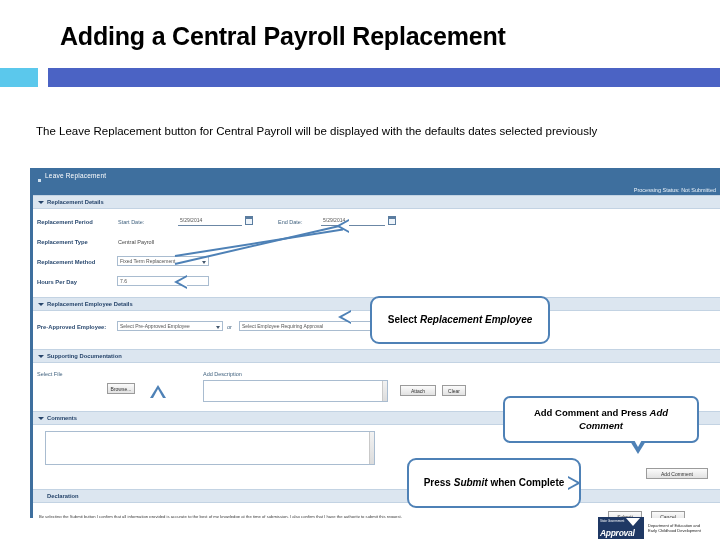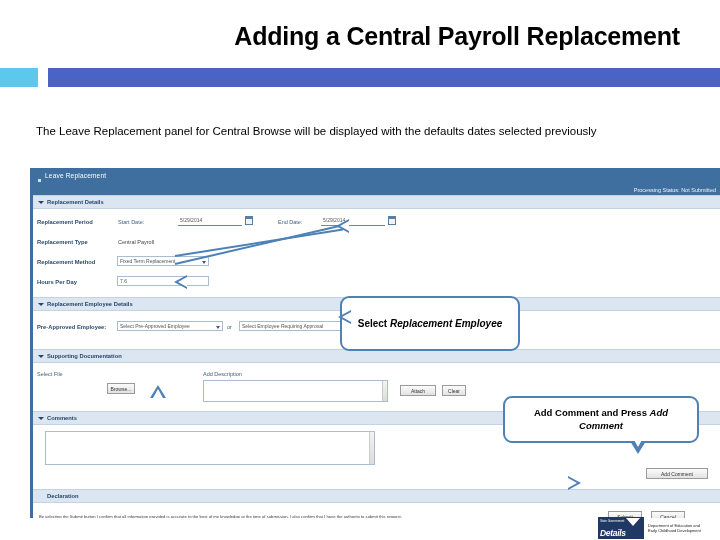--- a/index.html
+++ b/index.html
@@ -9,21 +9,20 @@
     font-family: "Liberation Sans", sans-serif;
     overflow: hidden;
   }
   .slide { position: relative; width: 720px; height: 540px; background: #fff; }
 
   
   .slide-title {
     position: absolute; left: 60px; top: 22px; width: 620px;
     font-size: 25px; font-weight: bold; color: #000000;
     letter-spacing: -0.2px;
-    text-align: right;
   }
 
   
   .accent-cyan {
     position: absolute; left: 0px; top: 68px; width: 38px; height: 19px;
     background: #5BC8EC;
   }
   .accent-blue {
     position: absolute; left: 48px; top: 68px; width: 672px; height: 19px;
     background: #4B63C4;
@@ -201,21 +200,21 @@
 </head>
 <body>
 
 <div class="slide">
 
   <div class="slide-title">Adding a Central Payroll Replacement</div>
 
   <div class="accent-cyan"></div>
   <div class="accent-blue"></div>
 
-  <div class="intro">The Leave Replacement panel for Central Browse will be displayed with the defaults dates selected previously</div>
+  <div class="intro">The Leave Replacement button for Central Payroll will be displayed with the defaults dates selected previously</div>
 
   <div class="app">
 
     <div class="app-titlebar">
       <span class="app-title-dot"></span>
       <span class="app-title">Leave Replacement</span>
       <span class="app-status">Processing Status: Not Submitted</span>
     </div>
 
     <div class="sec">
@@ -289,39 +288,42 @@
     </div>
   </div>
 
   <div class="pointer-line" style="left:175px; top:255px; width:170px; transform:rotate(-9deg);"></div>
   <div class="pointer-line" style="left:175px; top:263px; width:172px; transform:rotate(-13deg);"></div>
 
   <div class="tail left" style="left:336px; top:219px;"></div>
 
   <div class="tail left" style="left:174px; top:275px;"></div>
 
-  <div class="callout" style="left:340px; top:296px; width:180px; height:55px;">
+  <div class="callout" style="left:370px; top:296px; width:180px; height:48px;">
     <span class="txt"><b>Select</b> <i>Replacement Employee</i></span>
   </div>
   <div class="tail left" style="left:338px; top:310px;"></div>
 
   <div class="tail up" style="left:150px; top:385px;"></div>
 
-  <div class="callout" style="left:503px; top:396px; width:196px; height:47px; font-size:9.5px;">
+  <div class="callout" style="left:503px; top:396px; width:196px; height:47px; font-size:9.5px;border-radius:7px;">
     <span class="txt"><b>Add Comment and Press</b> <i>Add Comment</i></span>
   </div>
   <div class="tail down" style="left:630px; top:441px;"></div>
 
+  <div class="callout" style="left:407px; top:458px; width:174px; height:50px;">
+    <span class="txt"><b>Press</b> <i>Submit</i> <b>when Complete</b></span>
+  </div>
   <div class="tail left" style="left:581px; top:476px; transform:scaleX(-1);"></div>
 
   <div class="logo">
     <div class="logo-mark">
       <span class="logo-crown"></span>
       <span class="small">State Government</span>
-      <span class="vic">Details</span>
+      <span class="vic">Approval</span>
     </div>
     <div class="logo-text">
       <div>Department of Education and</div>
       <div>Early Childhood Development</div>
     </div>
   </div>
 
 </div>
 
 </body></html>

